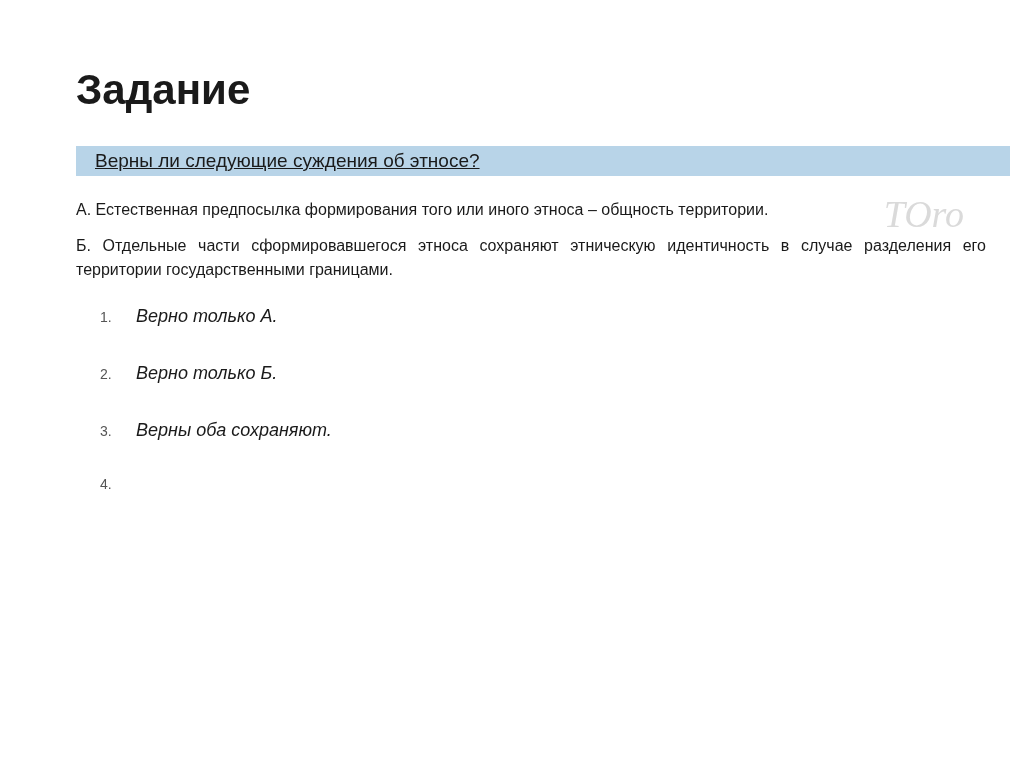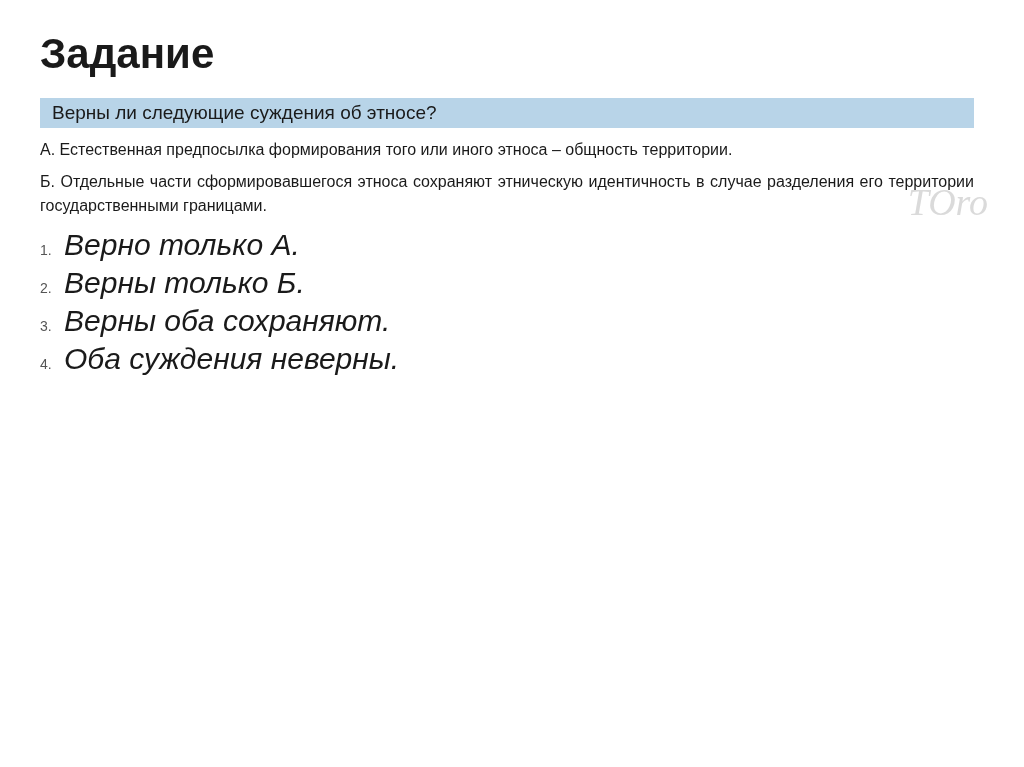--- a/index.html
+++ b/index.html
@@ -1,16 +1,16 @@
 <!DOCTYPE html>
 <html><head>
   <meta charset="utf-8">
   <style>
     * {
-      margin: 0;
+      margin: 12px;
       padding: 0;
       box-sizing: border-box;
     }
 
     body {
       background: #ffffff;
       font-family: Arial, sans-serif;
       width: 1024px;
       height: 767px;
       overflow: hidden;
@@ -20,26 +20,27 @@
     .page-title {
       font-size: 42px;
       font-weight: bold;
       color: #1a1a1a;
       margin-bottom: 20px;
       font-family: Arial, sans-serif;
     }
 
     .question-highlight {
       background-color: #b8d4e8;
-      padding: 4px 12px;
+      padding: 4px 19px;
       font-size: 19px;
       color: #1a1a1a;
       display: inline-block;
       margin-bottom: 10px;
       width: 100%;
+      text-decoration: underline;
     }
 
     .question-body {
       font-size: 16px;
       color: #1a1a1a;
       text-align: justify;
       line-height: 1.5;
       margin-bottom: 8px;
     }
 
@@ -61,27 +62,27 @@
       font-size: 14px;
       font-style: normal;
       color: #555;
       min-width: 20px;
       margin-right: 4px;
       vertical-align: super;
       line-height: 1;
     }
 
     .answer-text {
-      font-size: 30px;
+      font-size: 18px;
     }
 
     .watermark {
       position: absolute;
       top: 180px;
-      right: 36px;
+      right: 48px;
       font-size: 38px;
       font-style: italic;
       color: rgba(150, 150, 150, 0.35);
       font-family: Georgia, serif;
       pointer-events: none;
     }
   </style>
 </head>
 <body>
 
@@ -95,28 +96,27 @@
 
 <p class="question-body">Б.   Отдельные части сформировавшегося этноса сохраняют этническую идентичность в случае разделения его территории государственными границами.</p>
 
 <ul class="answer-list">
 <li class="answer-item">
       <span class="answer-number">1.</span>
       <span class="answer-text">Верно только А.</span>
     </li>
     <li class="answer-item">
       <span class="answer-number">2.</span>
-      <span class="answer-text">Верны только Б.</span>
+      <span class="answer-text">Верно только Б.</span>
     </li>
     <li class="answer-item">
       <span class="answer-number">3.</span>
       <span class="answer-text">Верны оба сохраняют.</span>
     </li>
     <li class="answer-item">
       <span class="answer-number">4.</span>
-      <span class="answer-text">Оба суждения неверны.</span>
     </li>
   </ul>
 
 <div class="watermark">TOro</div>
 
 
 
 
 </body></html>

